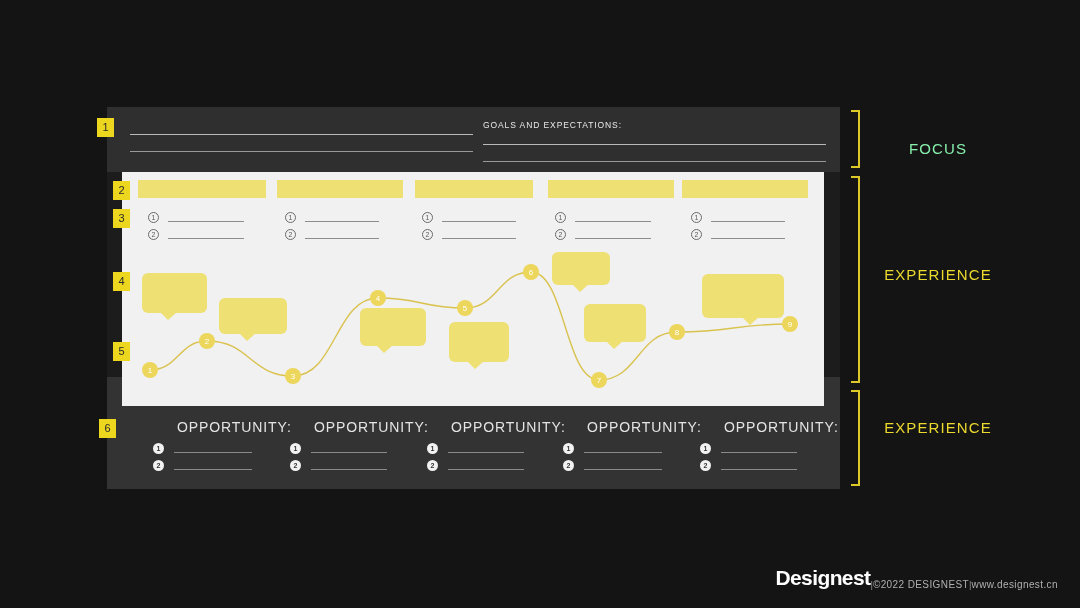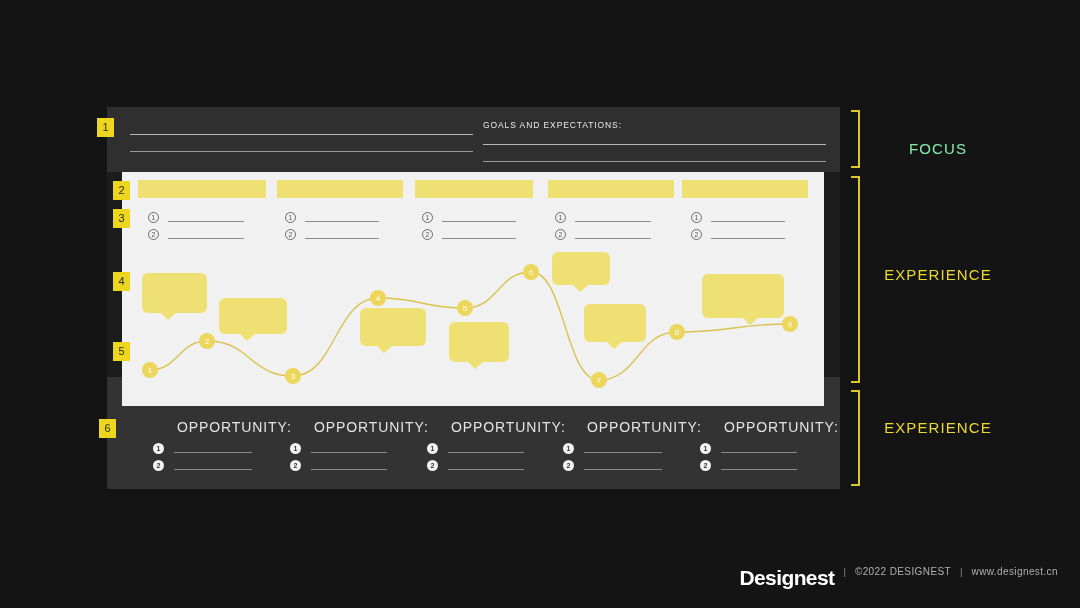--- a/index.html
+++ b/index.html
@@ -117,21 +117,21 @@
     font-size:15px;
     letter-spacing:1.1px;
     text-align:center;
     line-height:19px;
     width:200px;
   }
 
   
   .footer {
     position:absolute; right:22px; bottom:18px;
-    display:flex; align-items:flex-start; gap:9px;
+    display:flex; align-items:flex-end; 
   }
   .brand {
     color:#ffffff; font-size:21px; font-weight:bold;
     letter-spacing:-0.6px;
   }
   .fmeta { color:#b0b0b0; font-size:10px; letter-spacing:.4px; }
   .fsep  { color:#8a8a8a; font-size:9.5px; }
 </style>
 </head>
 <body>

